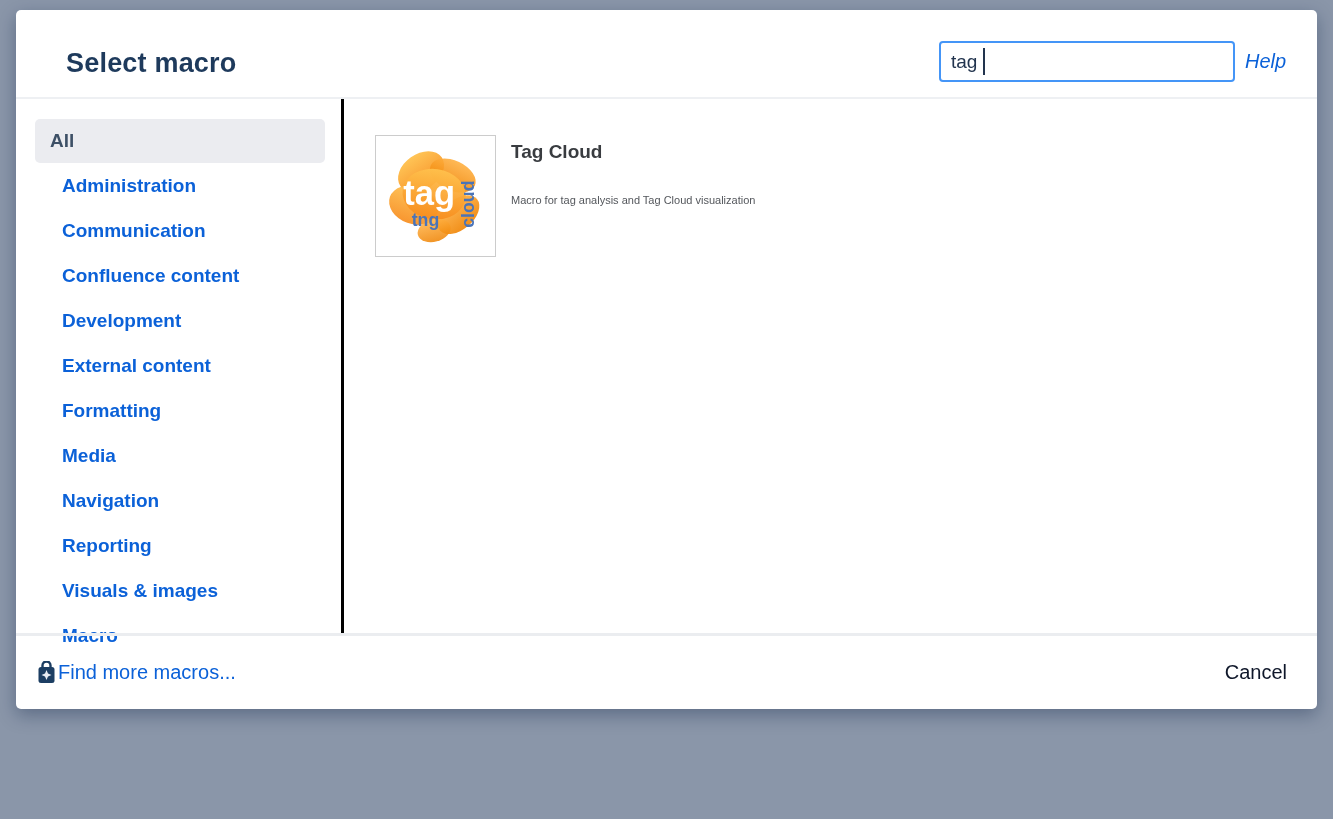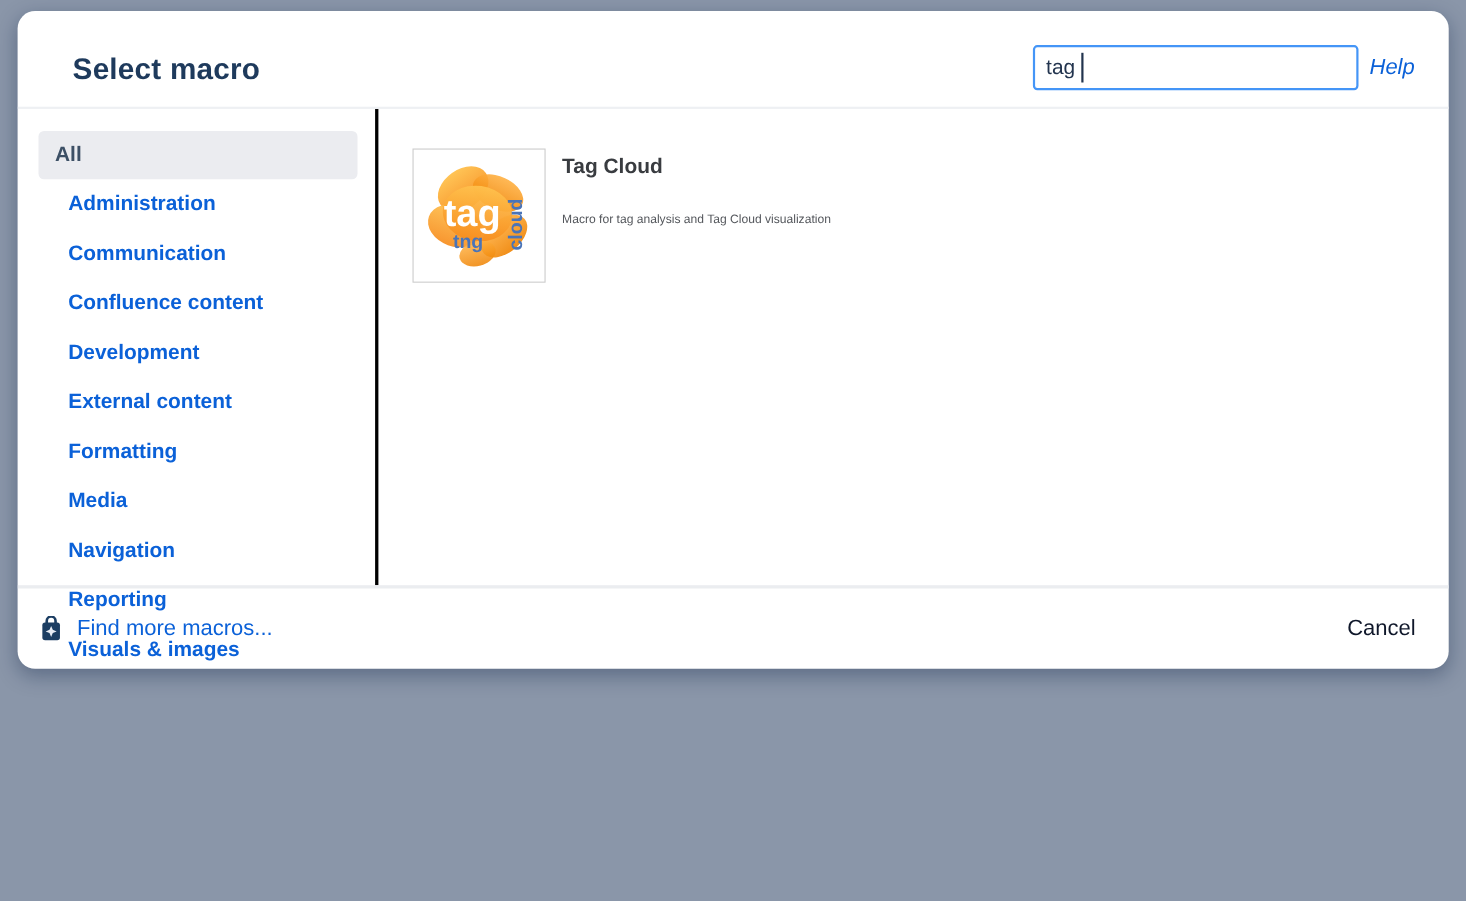--- a/index.html
+++ b/index.html
@@ -4,22 +4,22 @@
 <style>
   * { margin:0; padding:0; box-sizing:border-box; }
   html,body { width:1333px; height:819px; overflow:hidden; }
   body {
     background:#8a96a9;
     font-family:"Liberation Sans", sans-serif;
     position:relative;
   }
   .dialog {
     position:absolute; left:16px; top:10px;
-    width:1301px; height:598px;
-    background:#ffffff; border-radius:16px;
+    width:1301px; height:699px;
+    background:#ffffff; border-radius:5px;
     box-shadow:0 6px 18px rgba(9,30,66,0.35);
     display:flex; flex-direction:column;
     overflow:hidden;
   }
   
   .header {
     flex:none; height:89px; position:relative;
     border-bottom:2px solid #eef0f3;
   }
   .dialog-title {
@@ -83,21 +83,21 @@
     font-size:11px; color:#54575c; width:262px; line-height:26px;
   }
   
   .footer {
     flex:none; height:76px;
     border-top:3px solid #ebedf0;
     display:flex; align-items:center;
     padding:0 30px 0 21px;
   }
   .find-more {
-    display:flex; align-items:center; gap:14px;
+    display:flex; align-items:center; gap:2px;
     font-size:20px; color:#0b61d8; cursor:pointer;
     text-decoration:none;
   }
   .footer-spacer { flex:1; }
   .cancel-link {
     font-size:20px; color:#0f172a; cursor:pointer;
     text-decoration:none;
   }
 </style>
 </head>

